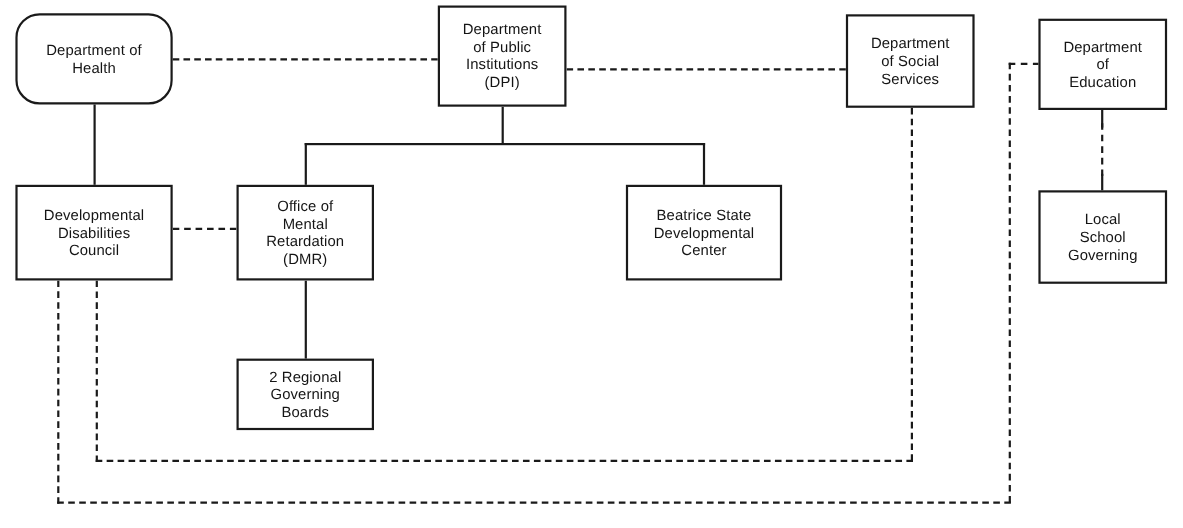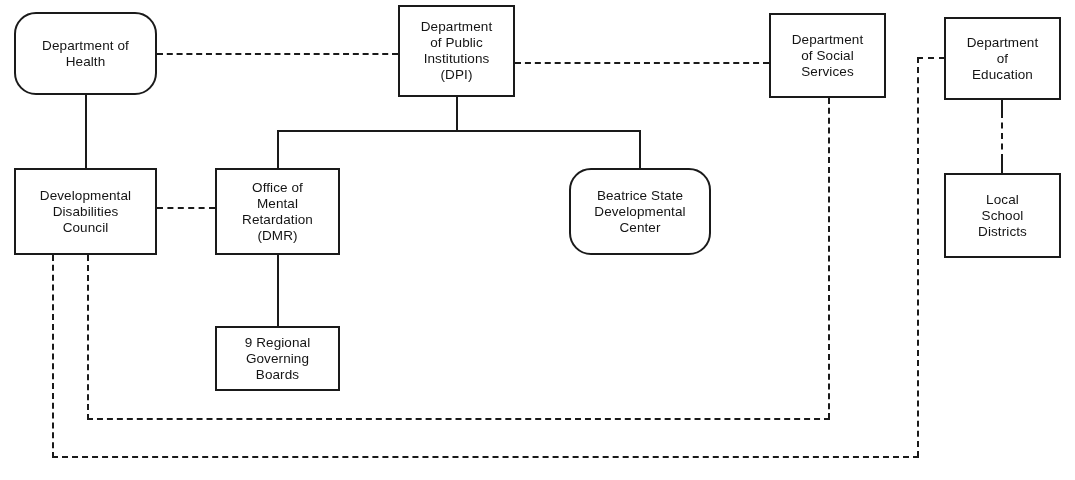--- a/index.html
+++ b/index.html
@@ -127,31 +127,31 @@
 Council</span>
   </div>
 
   <div class="node" style="left:215px; top:168px; width:125px; height:87px;">
     <span class="node-label">Office of
 Mental
 Retardation
 (DMR)</span>
   </div>
 
-  <div class="node" style="left:569px; top:168px; width:142px; height:87px;border-radius:22px;">
+  <div class="node" style="left:569px; top:168px; width:142px; height:87px;">
     <span class="node-label">Beatrice State
 Developmental
 Center</span>
   </div>
 
   <div class="node" style="left:944px; top:173px; width:117px; height:85px;">
     <span class="node-label">Local
 School
-Districts</span>
+Governing</span>
   </div>
 
   <div class="node" style="left:215px; top:326px; width:125px; height:65px;">
-    <span class="node-label">9 Regional
+    <span class="node-label">2 Regional
 Governing
 Boards</span>
   </div>
 
 </div>
 
 </body></html>

